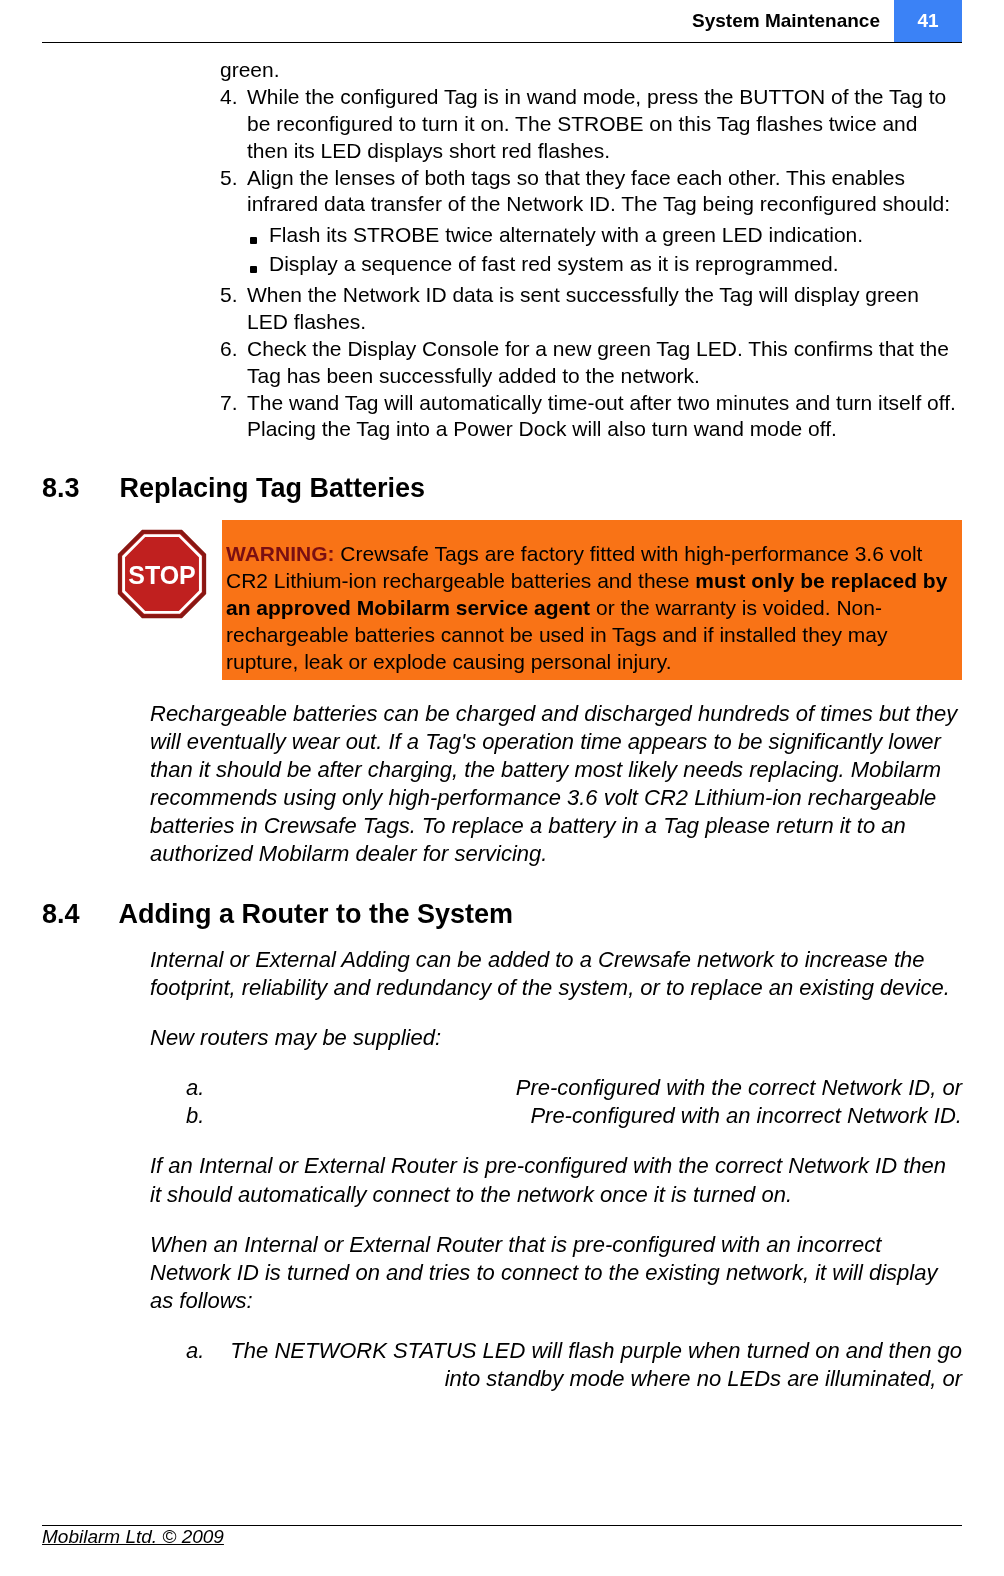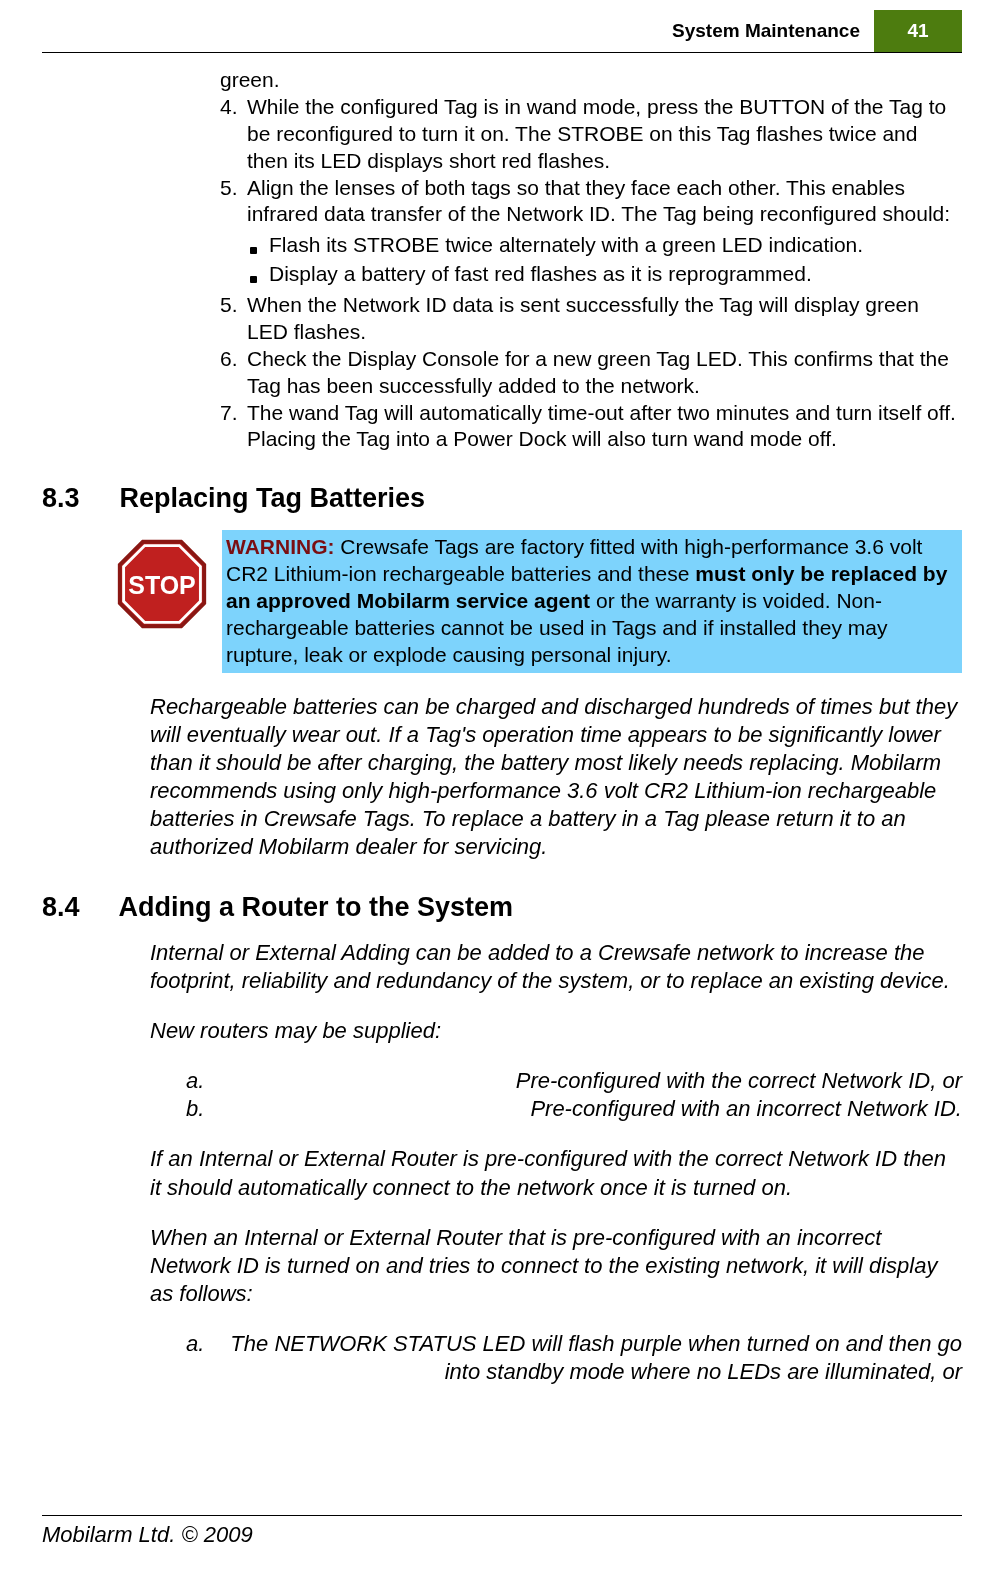--- a/index.html
+++ b/index.html
@@ -13,34 +13,33 @@
     }
     .page {
       padding: 0 42px 0 42px;
     }
     .header {
       display: flex;
       justify-content: flex-end;
       align-items: stretch;
       border-bottom: 1.5px solid #000;
       margin-bottom: 14px;
-      margin-top: 10px;
     }
     .header-title {
       font-weight: bold;
       font-size: 19px;
       padding: 10px 14px 10px 0;
       align-self: center;
     }
     .header-page {
-      background: #4d7c0f;
+      background: #3b82f6;
       color: #fff;
       font-weight: bold;
       font-size: 19px;
-      width: 88px;
+      width: 68px;
       display: flex;
       align-items: center;
       justify-content: center;
       padding: 10px 0;
     }
     .content {
       padding-left: 0;
     }
     .cont-indent {
       margin-left: 178px;
@@ -72,24 +71,24 @@
       margin-bottom: 20px;
       align-items: flex-start;
     }
     .stop-icon {
       width: 108px;
       flex-shrink: 0;
       padding-top: 6px;
       padding-right: 0;
     }
     .warning-box {
-      background: #7dd3fc;
+      background: #f97316;
       font-size: 21px;
       line-height: 1.28;
-      padding: 4px 6px 4px 4px;
+      padding: 21px 6px 4px 4px;
       flex: 1;
     }
     .warning-box .w-label { font-weight: bold; color: #7a0f12; }
     .warning-box .w-bold { font-weight: bold; }
     .body-text {
       margin-left: 108px;
       font-size: 22px;
       line-height: 1.28;
       font-style: italic;
     }
@@ -97,23 +96,23 @@
     .ol-alpha { list-style: none; margin-left: 36px; margin-bottom: 22px; }
     .ol-alpha .li-row { display: flex; }
     .ol-alpha .li-marker { width: 26px; flex-shrink: 0; }
     .ol-alpha .li-body { flex: 1; text-align: right; }
     .footer {
       position: absolute;
       left: 42px;
       right: 42px;
       bottom: 28px;
       border-top: 1.5px solid #000;
-      padding-top: 6px;
       font-style: italic;
-      font-size: 22px;
+      font-size: 19px;
+      text-decoration: underline;
     }
   </style>
 </head>
 <body>
 
 <div class="page">
   <div class="header">
     <div class="header-title">System Maintenance</div>
     <div class="header-page">41</div>
   </div>
@@ -134,21 +133,21 @@
         </li>
       </ul>
 
       <ul class="bullets">
         <li>
             <span class="dot"></span>
             <span>Flash its STROBE twice alternately with a green LED indication.</span>
           </li>
         <li>
             <span class="dot"></span>
-            <span>Display a battery of fast red flashes as it is reprogrammed.</span>
+            <span>Display a sequence of fast red system as it is reprogrammed.</span>
           </li>
       </ul>
 
       <ul class="ol-num">
         <li class="li-row">
           <span class="li-marker">5.</span>
           <span class="li-body">When the Network ID data is sent successfully the Tag will display green LED flashes.</span>
         </li>
         <li class="li-row">
           <span class="li-marker">6.</span>

